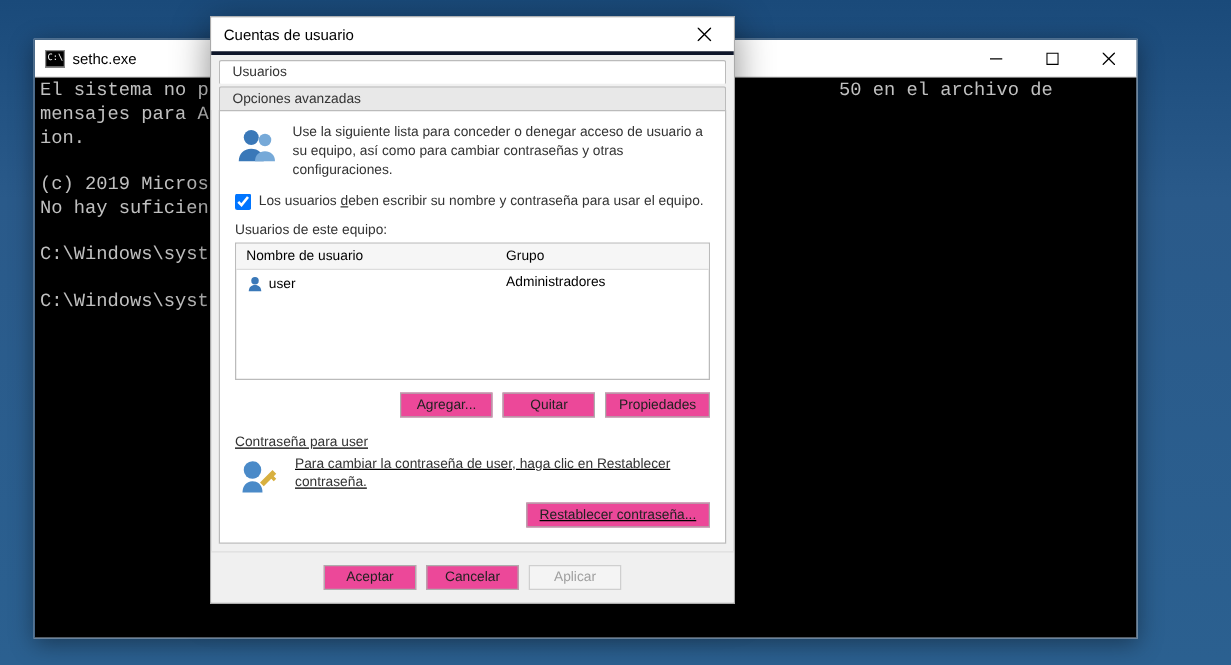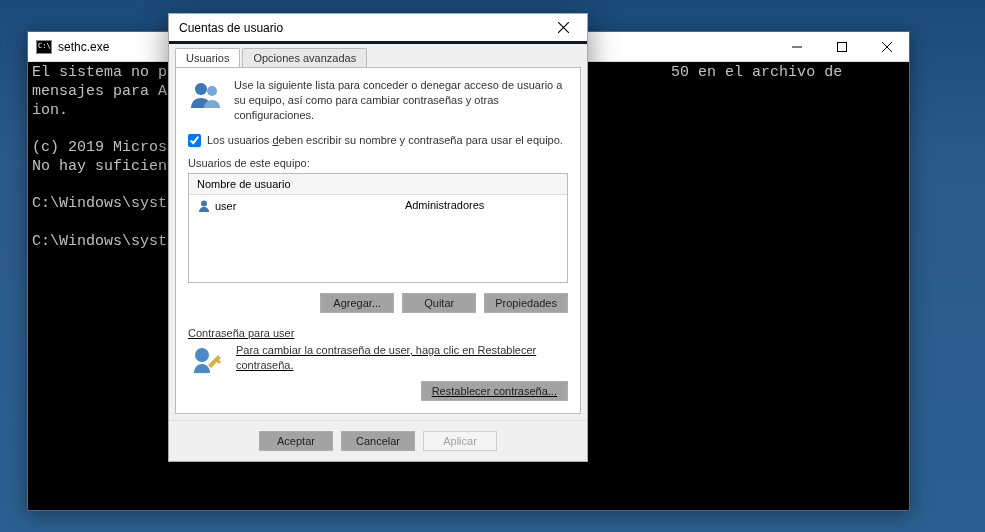--- a/index.html
+++ b/index.html
@@ -78,20 +78,21 @@
     width: 32px; height: 24px;
     display: flex; align-items: center; justify-content: center;
     font-size: 14px;
   }
 
   .tabs {
     display: flex;
     padding: 4px 6px 0 6px;
     background: #f0f0f0;
     gap: 2px;
+    flex-direction: column;
   }
   .tab {
     padding: 3px 10px;
     border: 1px solid #bbb;
     border-bottom: none;
     background: #e8e8e8;
     font-size: 11px;
     color: #333;
     border-radius: 2px 2px 0 0;
   }
@@ -137,21 +138,21 @@
   }
 
   .btn-row {
     display: flex; justify-content: flex-end; gap: 8px;
     margin-top: 10px;
   }
   .btn {
     min-width: 74px;
     padding: 3px 10px;
     font-size: 11px;
-    background: #a3a3a3;
+    background: #ec4899;
     border: 1px solid #adadad;
     color: #222;
     text-align: center;
   }
   .btn.disabled { color: #a0a0a0; border-color: #cfcfcf; background: #f4f4f4; }
 
   .pw-section { margin-top: 14px; text-decoration: underline; }
   .pw-body { display: flex; gap: 12px; margin-top: 4px; }
   .pw-icon { width: 36px; height: 36px; flex: none; }
   .pw-text { font-size: 11px; color: #333; line-height: 1.35; }
@@ -231,20 +232,21 @@
     <div class="check-row">
       <input type="checkbox" checked="" style="">
       <label><span>Los usuarios </span><u>d</u><span>eben escribir su nombre y contraseña para usar el equipo.</span></label>
     </div>
 
     <div class="section-label">Usuarios de este equipo:</div>
 
     <div class="userlist">
       <div class="ul-head">
         <div class="ul-col1">Nombre de usuario</div>
+        <div class="ul-col2">Grupo</div>
       </div>
       <div id="user-rows">
           <div class="ul-row">
             <div class="ul-col1">
               <span class="user-ico"><svg viewBox="0 0 14 14" width="14" height="14">
                   <circle cx="7" cy="4.5" r="3" fill="#3a78b8"></circle>
                   <path d="M2 13c0-3 2-5 5-5s5 2 5 5z" fill="#3a78b8"></path>
                 </svg></span>
               <span>user</span>
             </div>

